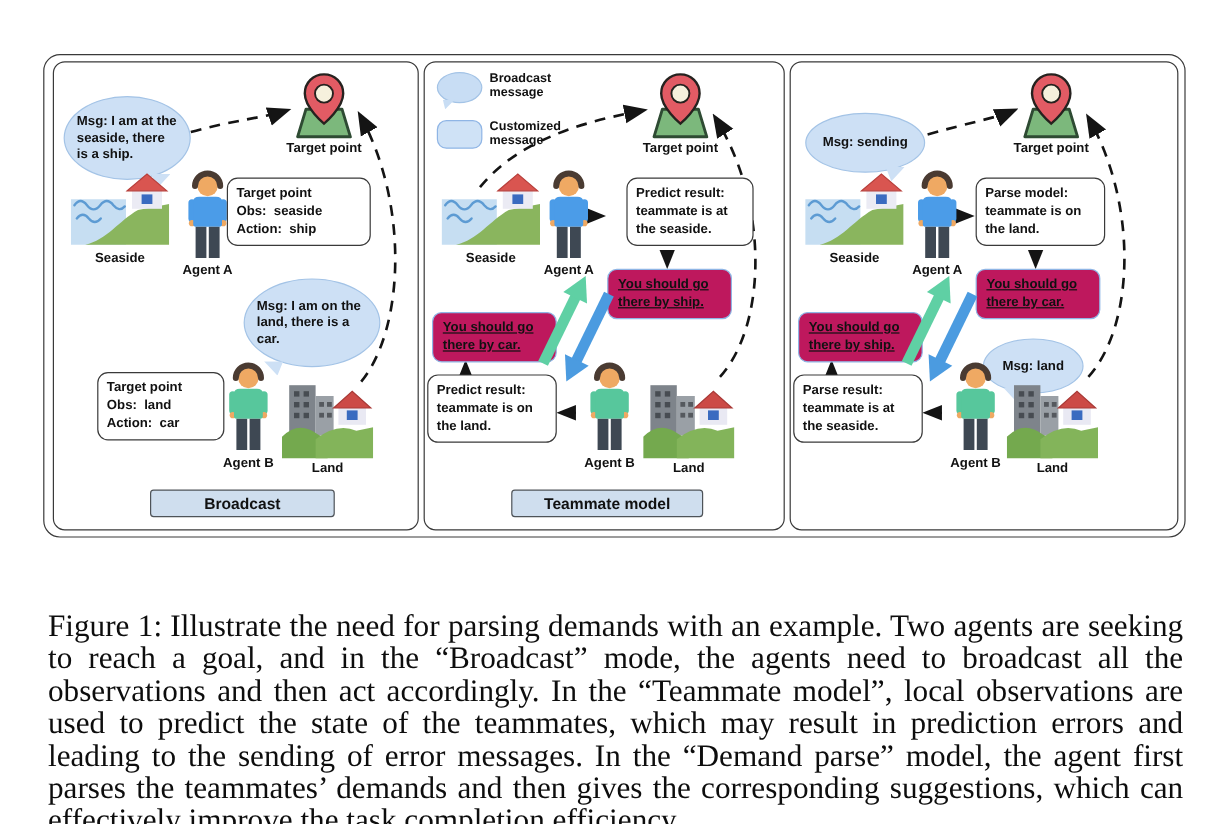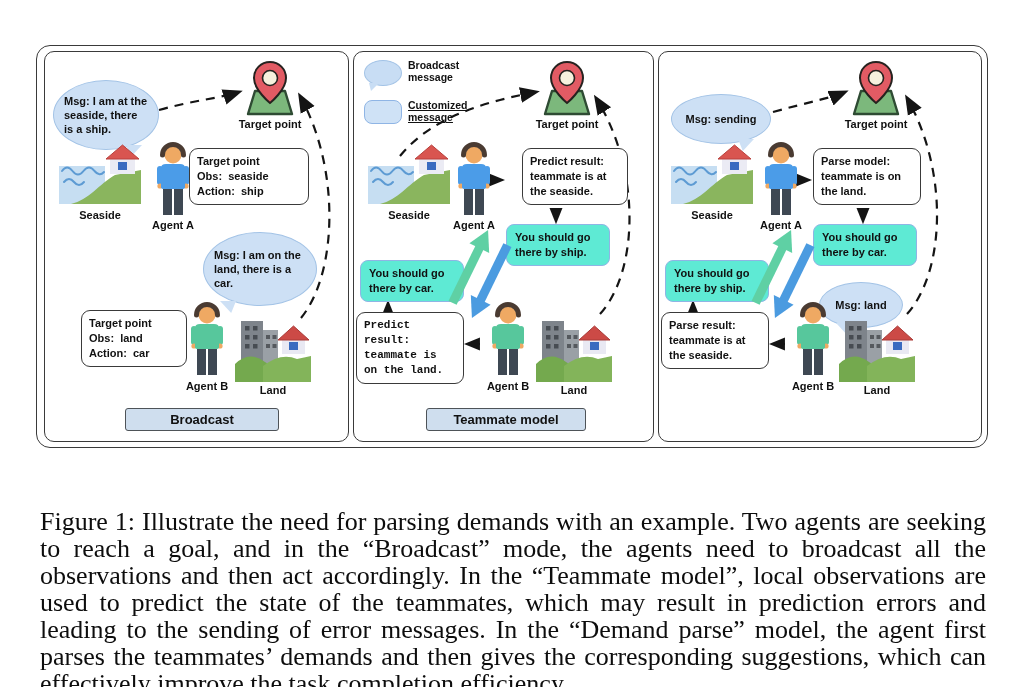--- a/index.html
+++ b/index.html
@@ -10,22 +10,22 @@
   .panel{position:absolute;top:5px;height:389px;border:1.4px solid #3a3a3a;
          border-radius:10px;background:#fff;}
   .p1{left:7px;width:303px;}
   .p2{left:316px;width:299px;}
   .p3{left:621px;width:322px;}
   .overlay{position:absolute;left:0;top:0;pointer-events:none;}
   .icon{position:absolute;}
   .ilabel{position:absolute;font-weight:700;font-size:11px;text-align:center;white-space:nowrap;}
   .wbox{position:absolute;background:#fff;border:1.4px solid #3a3a3a;border-radius:9px;
         padding:5px 7px;font-weight:600;font-size:11px;line-height:1.36;}
-  .bbox{position:absolute;background:#5eead4;border:1.3px solid #8fb5e5;border-radius:8px;
-        padding:5px 8px;font-weight:600;font-size:11px;line-height:1.36;}
+  .bbox{position:absolute;background:#be185d;border:1.3px solid #8fb5e5;border-radius:8px;
+        padding:5px 8px;font-weight:600;font-size:11px;line-height:1.36;text-decoration:underline;}
   .bubble{position:absolute;display:flex;align-items:center;justify-content:center;
           background:#cde0f5;border:1.3px solid #a3c3e6;border-radius:50%;
           font-weight:600;font-size:11px;line-height:1.3;text-align:left;}
   .bubble .t{padding:2px 10px;}
   .bubble::after{content:"";position:absolute;width:16px;height:12px;background:#cde0f5;}
   .tail-br::after{right:16px;bottom:-8px;clip-path:polygon(0 0,100% 0,30% 100%);}
   .tail-bl::after{left:16px;bottom:-8px;clip-path:polygon(0 0,100% 0,70% 100%);}
   .ptitle{position:absolute;background:#cfdeee;border:1.4px solid #4e5358;border-radius:3px;
           font-weight:700;font-size:13px;text-align:center;padding:3px 0;}
   .mini-bubble{position:absolute;width:36px;height:24px;background:#c8ddf4;
@@ -168,42 +168,42 @@
         <path d="M246 262 C 284 220, 288 120, 242 46" fill="none" stroke="#141414" stroke-width="2.2" stroke-dasharray="9 7" marker-end="url(#mArrow)"></path>
         <path d="M138 128 L148 128" stroke="#141414" stroke-width="1.8" marker-end="url(#mArrow)"></path>
         <path d="M202 161 L202 169" stroke="#141414" stroke-width="1.8" marker-end="url(#mArrow)"></path>
         <path d="M126 292 L113 292" stroke="#141414" stroke-width="1.8" marker-end="url(#mArrow)"></path>
         <path d="M34 258 L34 251" stroke="#141414" stroke-width="1.8" marker-end="url(#mArrow)"></path>
       </svg>
 
       <div class="mini-bubble" style="left:10px;top:8px;"></div>
       <div class="ltext" style="left:54px;top:7px;width:80px;">Broadcast message</div>
       <div class="mini-box" style="left:10px;top:48px;"></div>
-      <div class="ltext" style="left:54px;top:47px;width:80px;text-decoration:underline;">Customized message</div>
+      <div class="ltext" style="left:54px;top:47px;width:80px;">Customized message</div>
 
       <svg class="icon" style="left:188px;top:8px" width="50" height="58">
           <use href="#sym-target"></use>
         </svg>
       <div class="ilabel" style="left:158px;top:66px;width:110px;">Target point</div>
 
       <svg class="icon" style="left:14px;top:90px" width="82" height="66">
           <use href="#sym-seaside"></use>
         </svg>
       <div class="ilabel" style="left:14px;top:157px;width:82px;">Seaside</div>
 
       <svg class="icon agent-a" style="left:96px;top:86px" width="48" height="80">
           <use href="#sym-agent"></use>
         </svg>
       <div class="ilabel" style="left:88px;top:167px;width:64px;">Agent A</div>
 
       <div class="wbox" style="left:168px;top:96px;width:90px;">Predict result: teammate is at the seaside.</div>
       <div class="bbox" style="left:152px;top:172px;width:86px;">You should go there by ship.</div>
 
       <div class="bbox" style="left:6px;top:208px;width:86px;">You should go there by car.</div>
-      <div class="wbox" style="left:2px;top:260px;width:92px;font-family:Liberation Mono, monospace;">Predict result: teammate is on the land.</div>
+      <div class="wbox" style="left:2px;top:260px;width:92px;">Predict result: teammate is on the land.</div>
 
       <svg class="icon xarrows" style="left:102px;top:176px" width="48" height="92">
           <use href="#sym-xarrows"></use>
         </svg>
 
       <svg class="icon agent-b" style="left:130px;top:246px" width="48" height="80">
           <use href="#sym-agent"></use>
         </svg>
       <div class="ilabel" style="left:122px;top:328px;width:64px;">Agent B</div>
 

